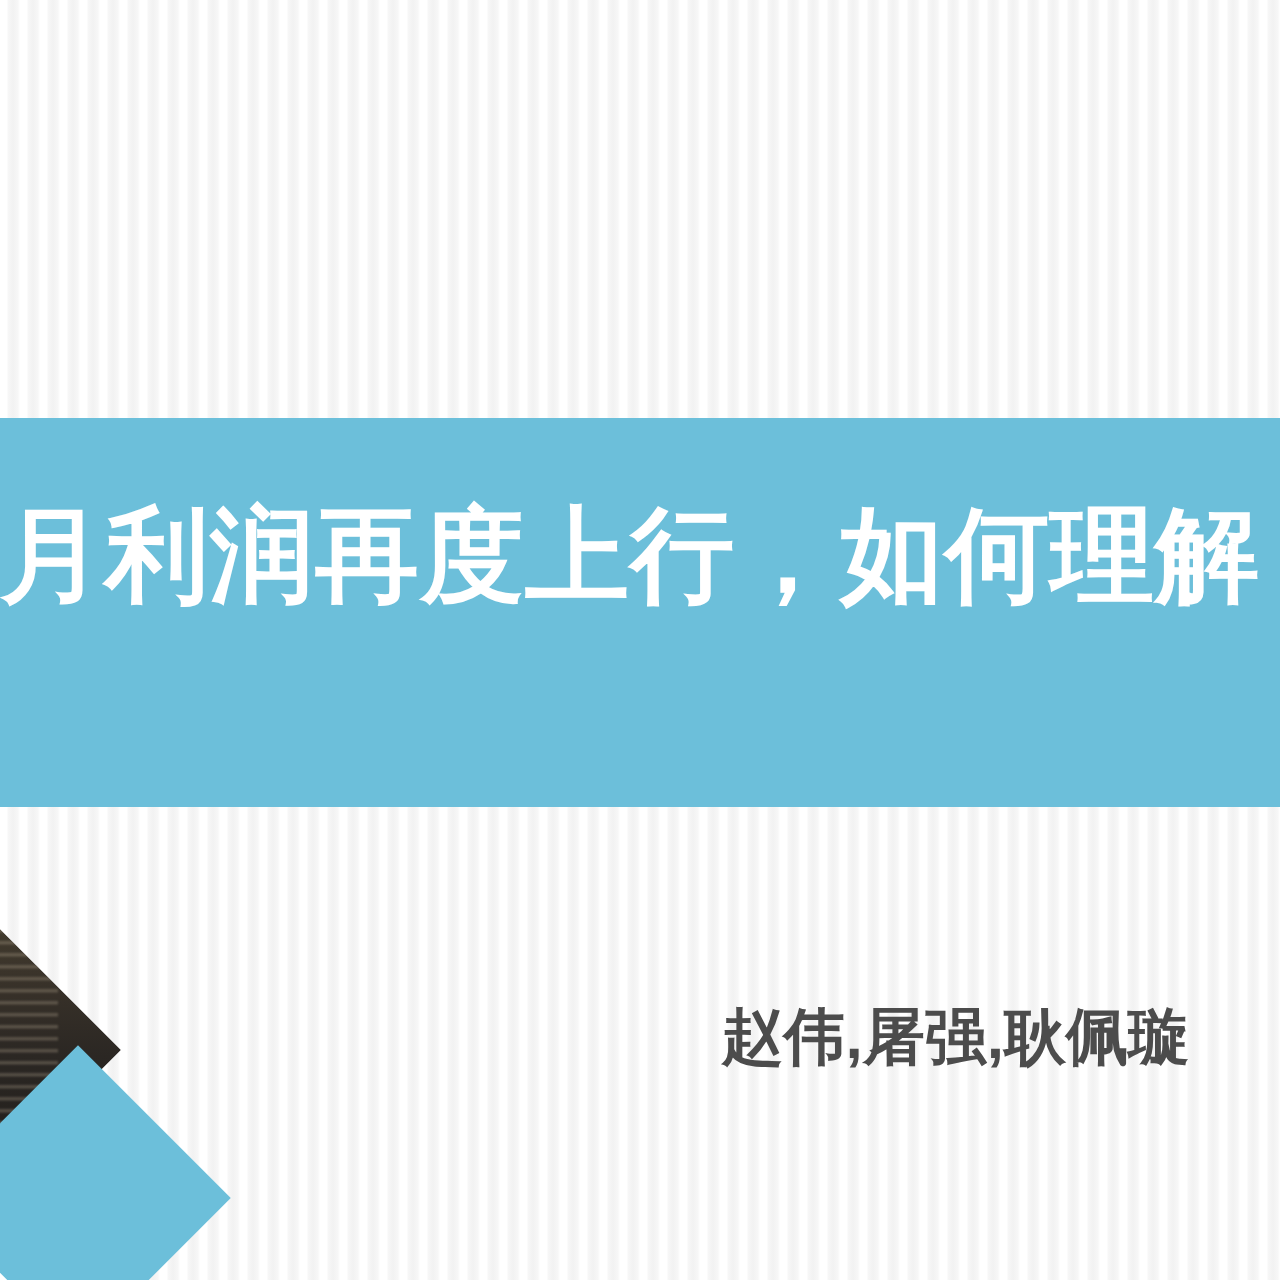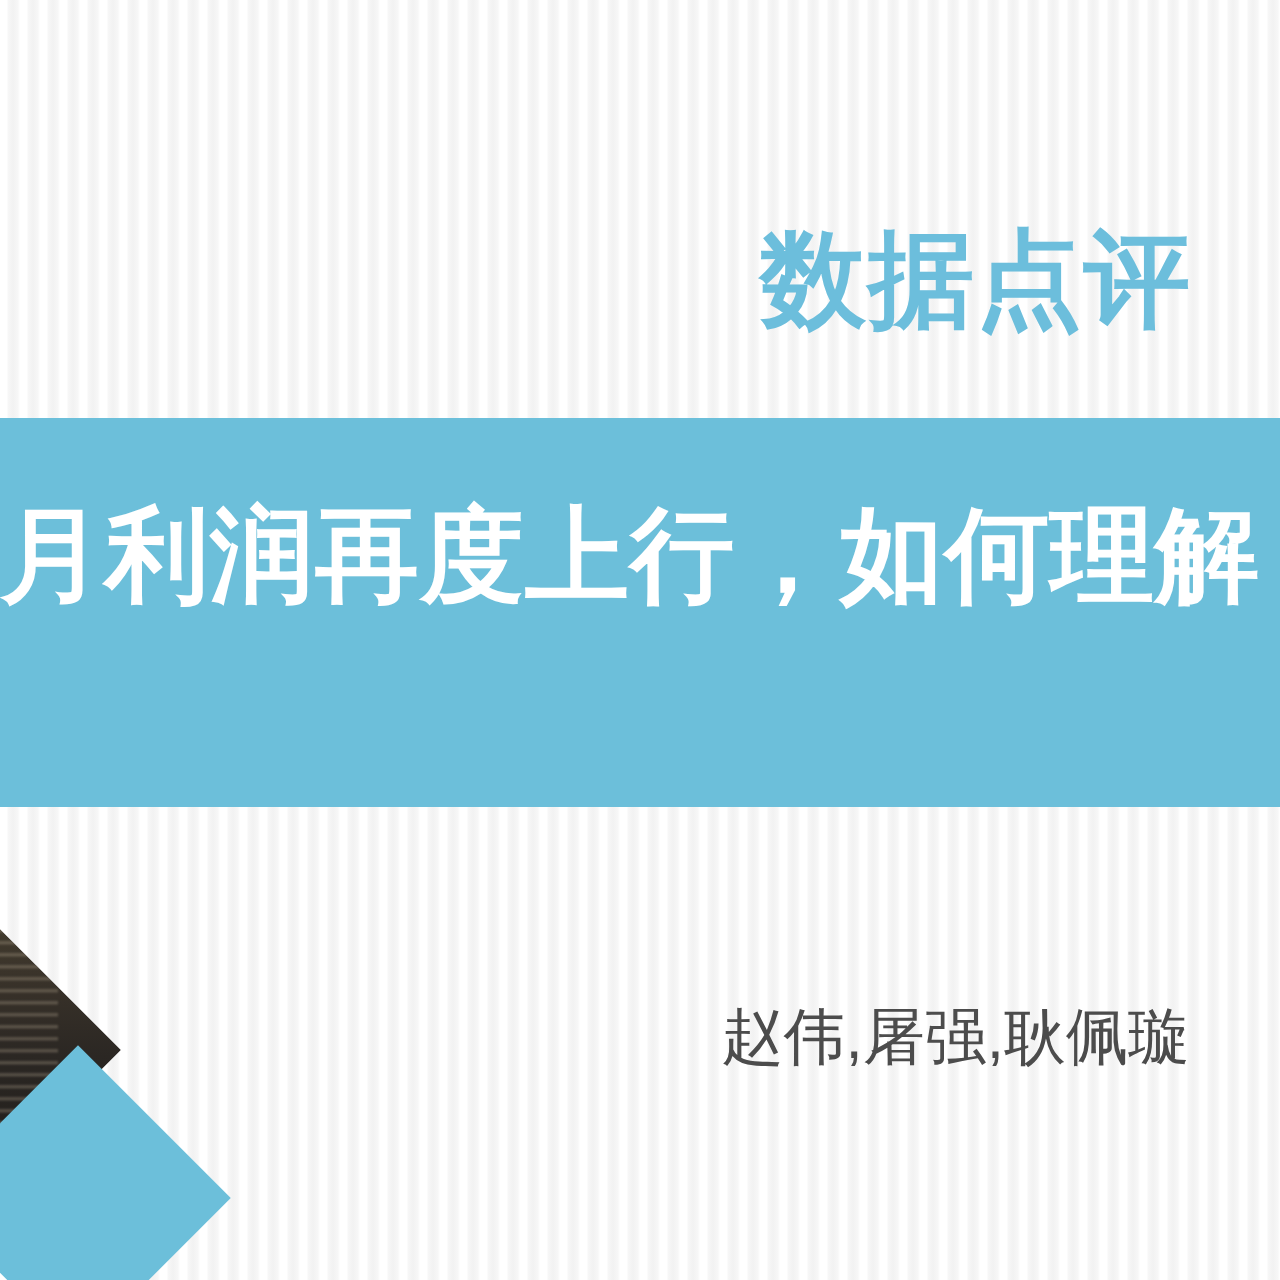--- a/index.html
+++ b/index.html
@@ -80,21 +80,21 @@
   }
 
   
   .authors {
     position: absolute;
     right: 90px;
     top: 1004px;
     z-index: 6;
     font-size: 62px;
     line-height: 1.08;
-    font-weight: 400;
+    font-weight: 700;
     color: #4c4c4c;
     letter-spacing: 0px;
     white-space: nowrap;
   }
 
   
   .deco-photo {
     position: absolute;
     left: -116px;
     top: 952px;
@@ -156,21 +156,20 @@
 </style>
 </head>
 <body>
 
 <div id="slide">
 
   <div class="stripes"></div>
 
   <div class="banner"></div>
 
-  <div class="headline">数据点评</div>
 
   <div class="banner-text">月利润再度上行，如何理解？</div>
 
   <div class="authors">赵伟,屠强,耿佩璇</div>
 
   <div class="deco-photo">
     <div class="photo-inner"></div>
   </div>
 
   <div class="deco-blue"></div>

